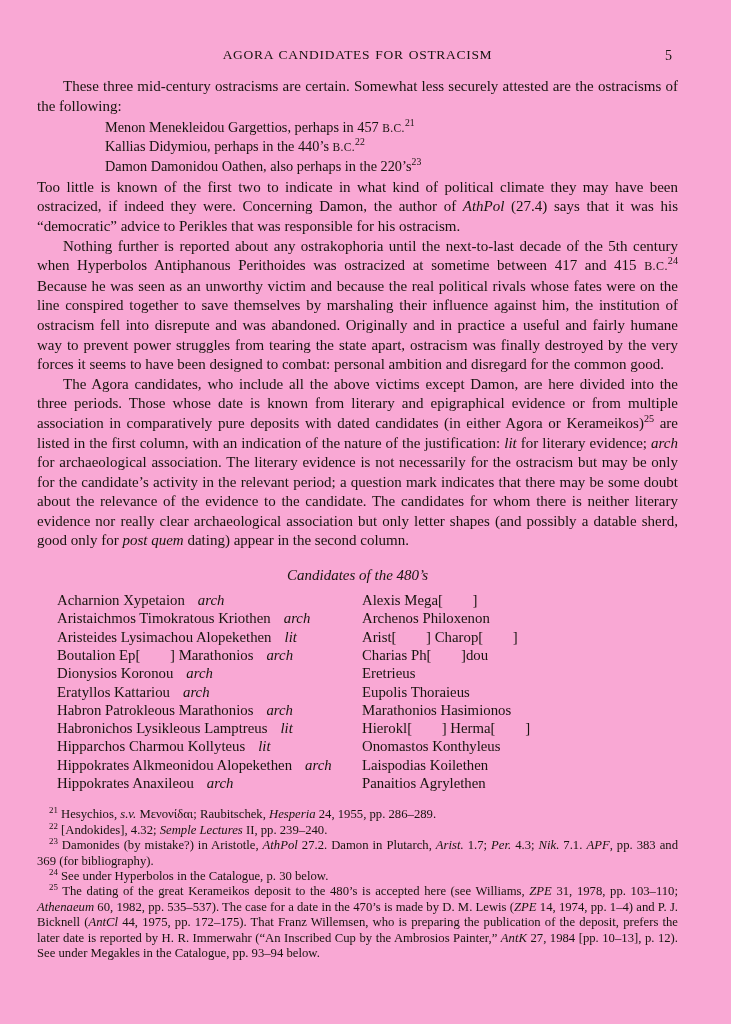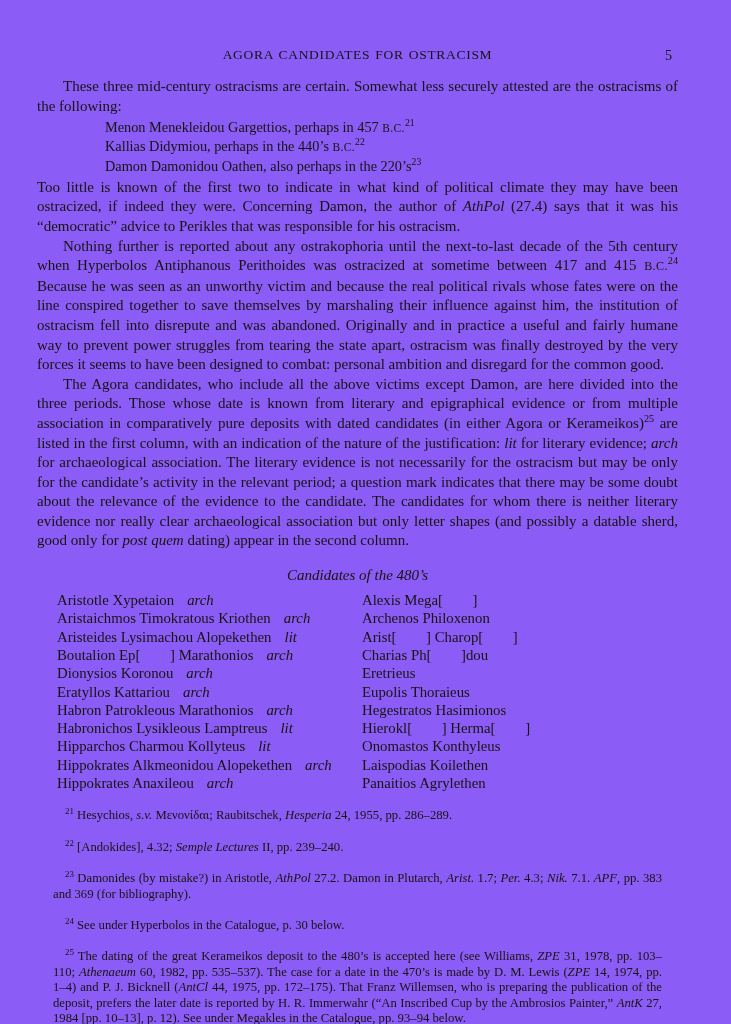--- a/index.html
+++ b/index.html
@@ -1,20 +1,20 @@
 <!DOCTYPE html>
 <html><head>
 <meta charset="utf-8">
 <style>
   html,body { margin:0; padding:0; background:#d9d9d6; }
   .page {
     position:relative;
     width:731px; height:1024px;
     margin:0 auto;
-    background:#8b5cf6;
+    background:#f9a8d4;
     color:#17140f;
     font-family:"Liberation Serif", serif;
     overflow:hidden;
   }
   .content { position:absolute; left:37px; top:0; width:641px; }
 
   .page-header { position:relative; margin-top:47px; height:18px; }
   .running-title { text-align:center; font-size:13.5px; letter-spacing:0.7px; word-spacing:1px; }
   .page-number { position:absolute; right:6px; top:1px; font-size:14px; }
 
@@ -31,21 +31,21 @@
 
   .candidates { margin-top:16px; }
   .cand-heading { font-style:italic; font-weight:normal; font-size:15px; margin:0 0 7px 0;text-align:center; }
   .cand-columns { display:flex; margin-left:20px; font-size:14.8px; line-height:18.3px; }
   .cand-col { list-style:none; margin:0; padding:0; }
   .cand-col.left { width:305px; }
   .cand-item { white-space:nowrap; }
   .cand-tag { font-style:italic; margin-left:13px; }
 
   .footnotes { margin-top:15px; font-size:12.7px; line-height:15.4px; text-align:justify; }
-  .footnote { margin:16px; text-indent:12px; }
+  .footnote { margin:0; text-indent:12px; }
   .fn-num { font-size:0.7em; vertical-align:super; line-height:0; }
 </style>
 </head>
 <body>
 
 <div class="page">
   <div class="content">
 
     <header class="page-header">
       <div class="running-title">AGORA CANDIDATES FOR OSTRACISM</div>
@@ -65,21 +65,21 @@
       <p class="para indent"><span>Nothing further is reported about any ostrakophoria until the next-to-last decade of the 5th century when Hyperbolos Antiphanous Perithoides was ostracized at sometime between 417 and 415 </span><span class="sc">B.C.</span><sup class="sup">24</sup><span> Because he was seen as an unworthy victim and because the real political rivals whose fates were on the line conspired together to save themselves by marshaling their influence against him, the institution of ostracism fell into disrepute and was abandoned. Originally and in practice a useful and fairly humane way to prevent power struggles from tearing the state apart, ostracism was finally destroyed by the very forces it seems to have been designed to combat: personal ambition and disregard for the common good.</span></p>
       <p class="para indent"><span>The Agora candidates, who include all the above victims except Damon, are here divided into the three periods. Those whose date is known from literary and epigraphical evidence or from multiple association in comparatively pure deposits with dated candidates (in either Agora or Kerameikos)</span><sup class="sup">25</sup><span> are listed in the first column, with an indication of the nature of the justification: </span><span class="it">lit</span><span> for literary evidence; </span><span class="it">arch</span><span> for archaeological association. The literary evidence is not necessarily for the ostracism but may be only for the candidate’s activity in the relevant period; a question mark indicates that there may be some doubt about the relevance of the evidence to the candidate. The candidates for whom there is neither literary evidence nor really clear archaeological association but only letter shapes (and possibly a datable sherd, good only for </span><span class="it">post quem</span><span> dating) appear in the second column.</span></p>
     </main>
 
     <section class="candidates">
       <h2 class="cand-heading">Candidates of the 480’s</h2>
       <div class="cand-columns">
         <ul class="cand-col left">
 
             <li class="cand-item">
-              <span class="cand-name">Aristotle Xypetaion</span><span class="cand-tag">arch</span>
+              <span class="cand-name">Acharnion Xypetaion</span><span class="cand-tag">arch</span>
             </li>
 
             <li class="cand-item">
               <span class="cand-name">Aristaichmos Timokratous Kriothen</span><span class="cand-tag">arch</span>
             </li>
 
             <li class="cand-item">
               <span class="cand-name">Aristeides Lysimachou Alopekethen</span><span class="cand-tag">lit</span>
             </li>
 
@@ -135,21 +135,21 @@
 
             <li class="cand-item">
               <span class="cand-name">Eretrieus</span><span class="cand-tag"></span>
             </li>
 
             <li class="cand-item">
               <span class="cand-name">Eupolis Thoraieus</span><span class="cand-tag"></span>
             </li>
 
             <li class="cand-item">
-              <span class="cand-name">Hegestratos Hasimionos</span><span class="cand-tag"></span>
+              <span class="cand-name">Marathonios Hasimionos</span><span class="cand-tag"></span>
             </li>
 
             <li class="cand-item">
               <span class="cand-name">Hierokl[  ] Herma[  ]</span><span class="cand-tag"></span>
             </li>
 
             <li class="cand-item">
               <span class="cand-name">Onomastos Konthyleus</span><span class="cand-tag"></span>
             </li>
 

